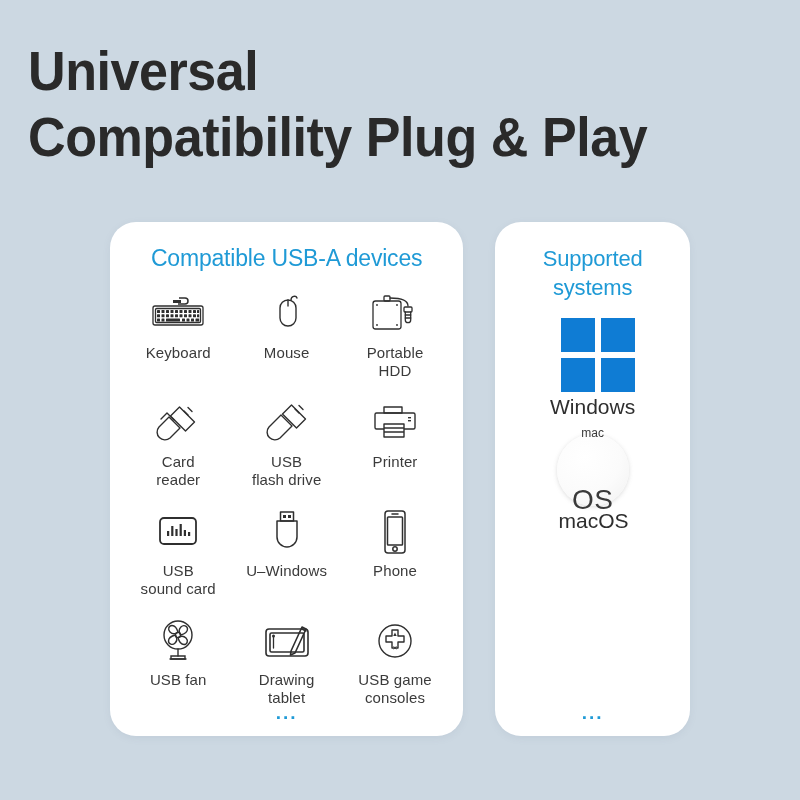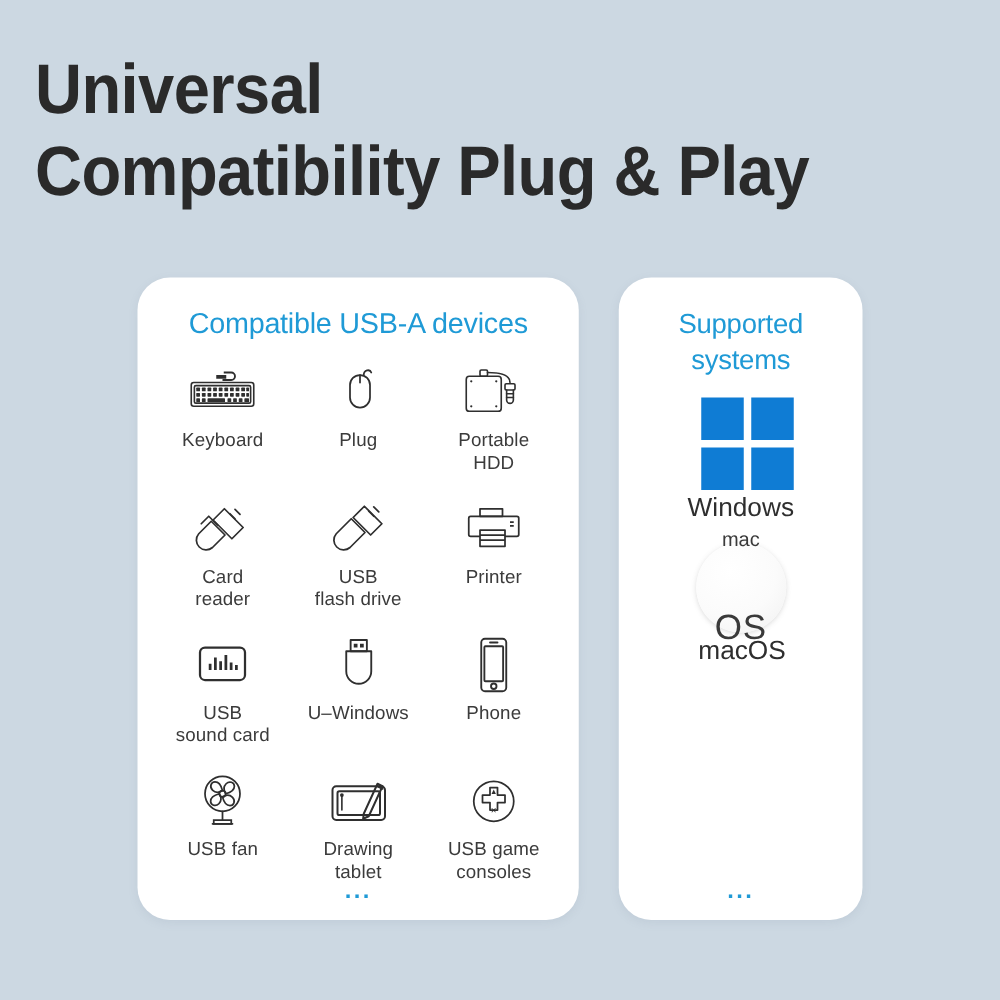--- a/index.html
+++ b/index.html
@@ -149,21 +149,21 @@
     width: 72px; height: 72px;
     border-radius: 50%;
     background: radial-gradient(circle at 38% 32%, #ffffff 0%, #fbfbfb 55%, #f0f0f0 100%);
     box-shadow: 0 1px 4px rgba(110,110,110,0.25);
     display: flex;
     flex-direction: column;
     align-items: center;
     justify-content: center;
     line-height: 1;
   }
-  .mac-small { font-size: 16px; color: #3a3a3a; margin-bottom: 1px; }
+  .mac-small { font-size: 12px; color: #3a3a3a; margin-bottom: 1px; }
   .mac-big   { font-size: 28px; color: #3a3a3a; letter-spacing: 0.5px; margin-top: 46px; }
 </style>
 </head>
 <body>
 
 <div class="title-block">
   <div class="title-line">Universal</div>
   <div class="title-line">Compatibility Plug &amp; Play</div>
 </div>
 
@@ -220,21 +220,21 @@
       <div class="device">
         <div class="device-icon">
           <svg width="44" height="44" viewBox="0 0 44 44">
             <g fill="none" stroke="#2f2f2f" stroke-width="1.4" stroke-linecap="round">
               <path d="M15 16 a8 8 0 0 1 8-8 a8 8 0 0 1 8 8 v10 a8 8 0 0 1 -8 8 a8 8 0 0 1 -8 -8 z"></path>
               <path d="M23 8 v6"></path>
               <path d="M26 8 c0-4 5-5 6-2"></path>
             </g>
           </svg>
         </div>
-        <div class="device-label">Plug</div>
+        <div class="device-label">Mouse</div>
       </div>
 
       <div class="device">
         <div class="device-icon">
           <svg width="56" height="46" viewBox="0 0 56 46">
             <g fill="none" stroke="#2f2f2f" stroke-width="1.3" stroke-linecap="round">
               <rect x="6" y="10" width="28" height="28" rx="2.5"></rect>
               <rect x="17" y="5" width="6" height="5" rx="1"></rect>
               <path d="M23 7 c10 0 18 2 18 8"></path>
               <rect x="37" y="16" width="8" height="5" rx="1"></rect>

